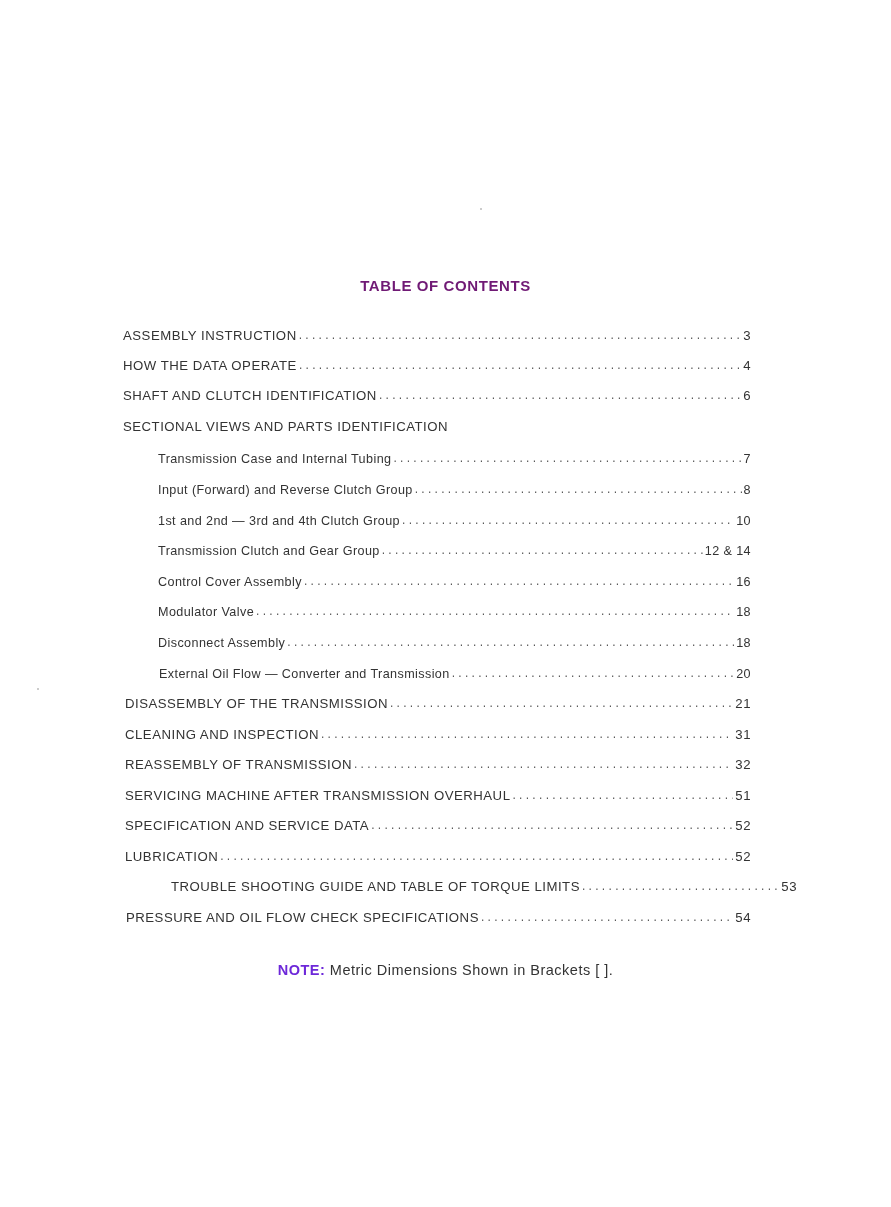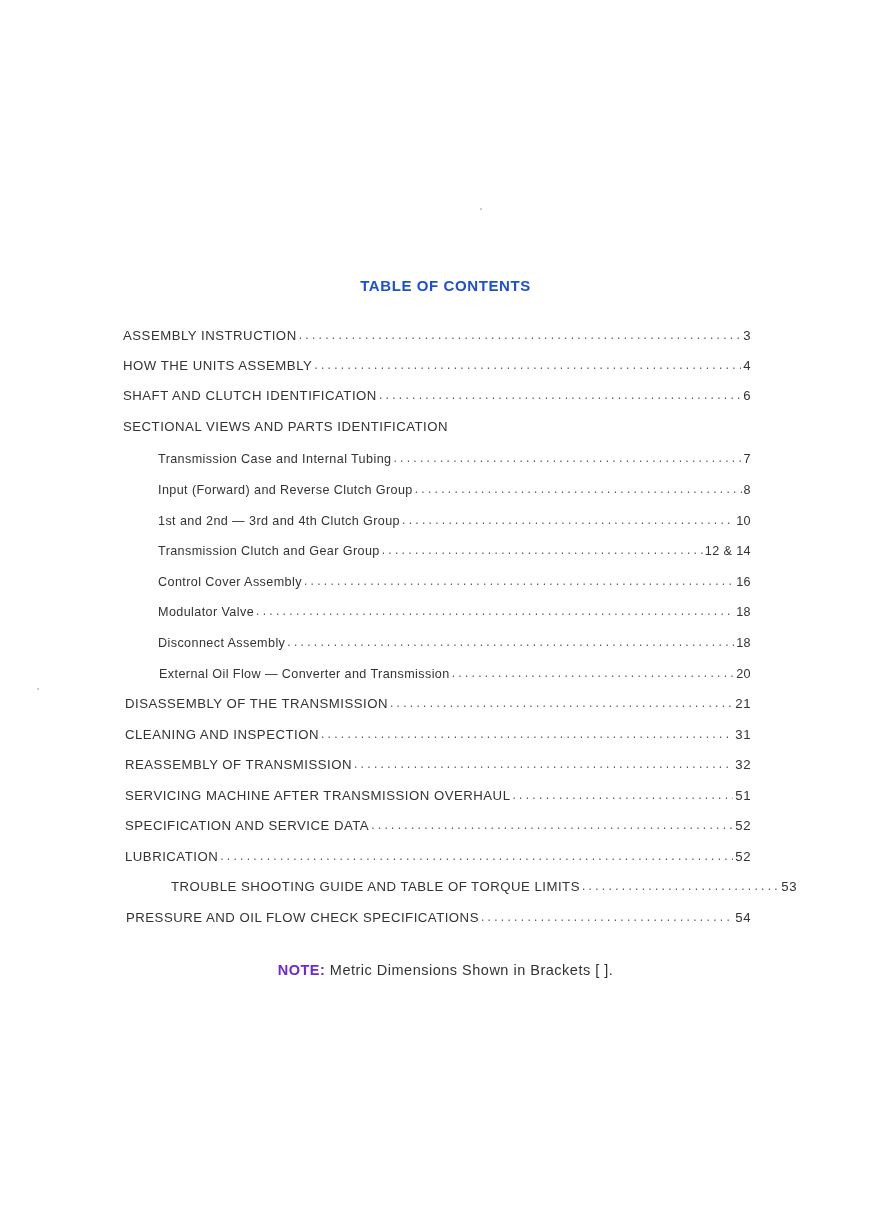--- a/index.html
+++ b/index.html
@@ -11,21 +11,21 @@
       font-family: "Liberation Sans", sans-serif;
       color: #2a2a2a;
     }
     .title {
       position: absolute;
       top: 277px; left: 0; width: 891px;
       text-align: center;
       font-weight: bold;
       font-size: 15px;
       letter-spacing: 0.6px;
-      color: #1d4ed8;
+      color: #701a75;
     }
     .toc {
       position: absolute;
       left: 123px;
       top: 320px;
       width: 628px;
     }
     .row {
       position: absolute;
       height: 20px;
@@ -69,21 +69,21 @@
 <div class="title">TABLE OF CONTENTS</div>
 
 <div class="toc">
 
   <div class="row" style="top:3px;left:0;width:628px;">
     <span class="label">ASSEMBLY INSTRUCTION</span>
     <span class="dots">..................................................................................................</span>
     <span class="page">3</span>
   </div>
   <div class="row" style="top:33px;left:0;width:628px;">
-    <span class="label">HOW THE UNITS ASSEMBLY</span>
+    <span class="label">HOW THE DATA OPERATE</span>
     <span class="dots">..................................................................................................</span>
     <span class="page">4</span>
   </div>
   <div class="row" style="top:63px;left:0;width:628px;justify-content:flex-end;">
     <span class="label">SHAFT AND CLUTCH IDENTIFICATION</span>
     <span class="dots">..................................................................................................</span>
     <span class="page">6</span>
   </div>
   <div class="row" style="top:94px;left:0;width:628px;">
     <span class="label">SECTIONAL VIEWS AND PARTS IDENTIFICATION</span>

